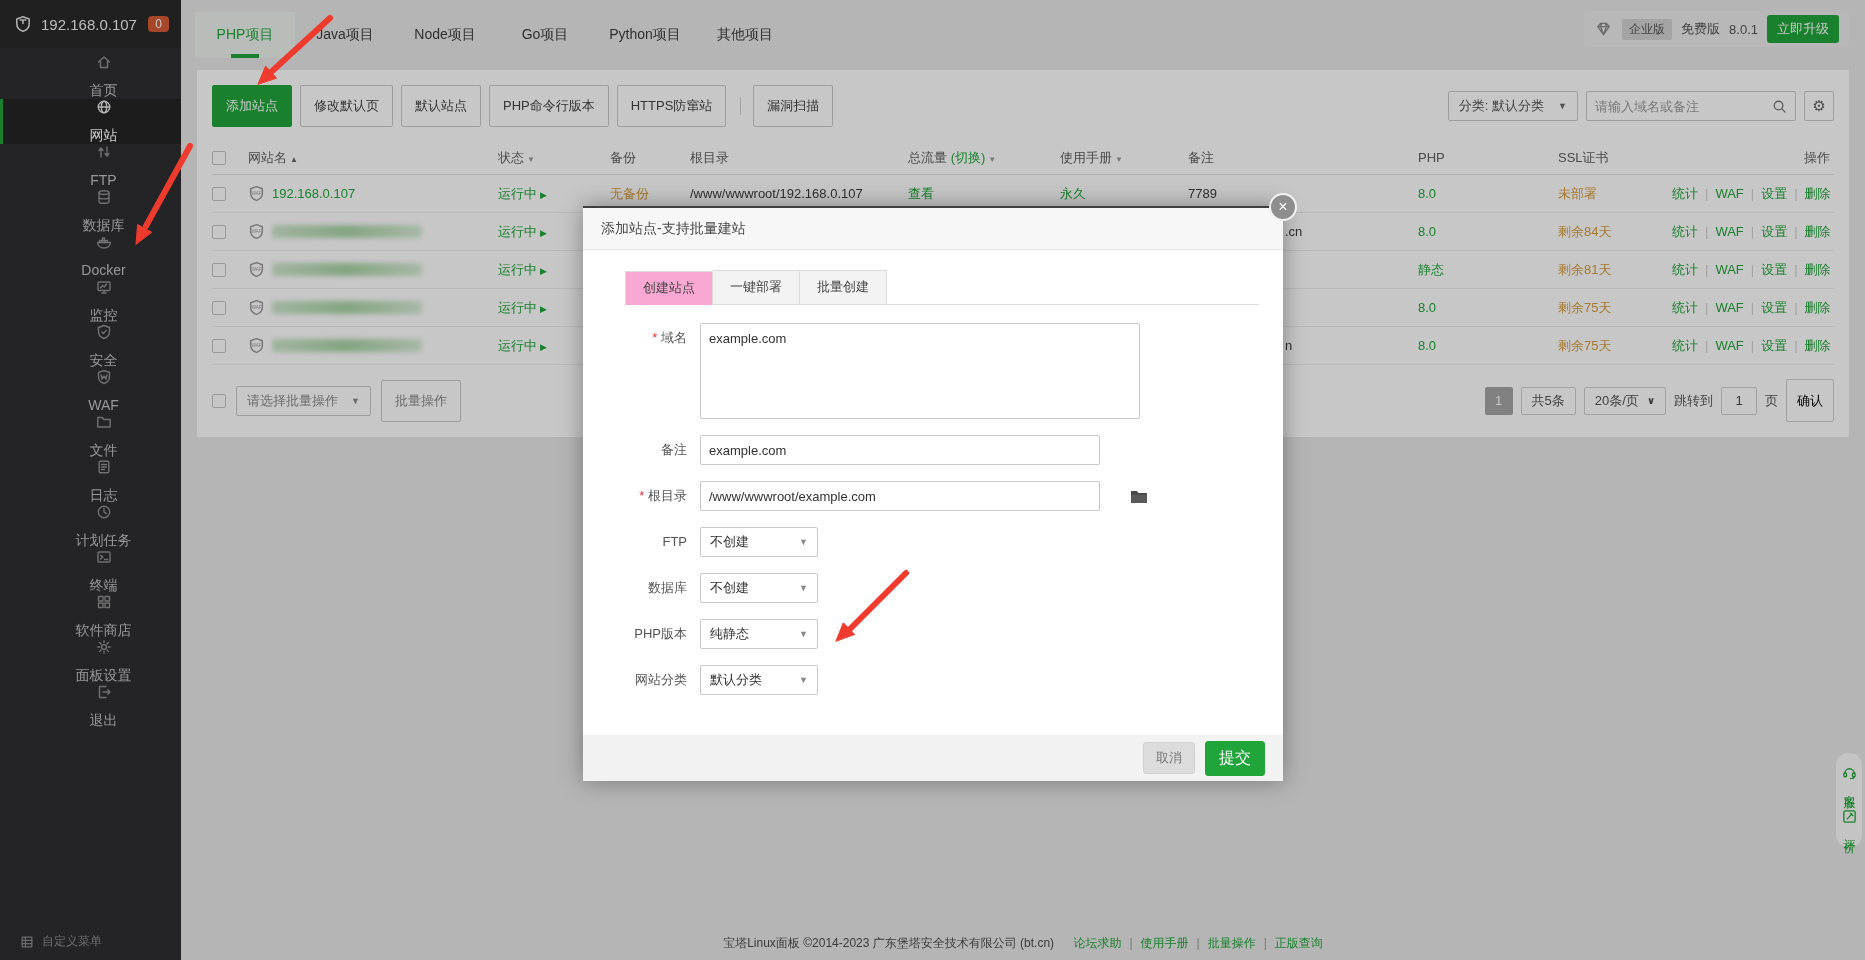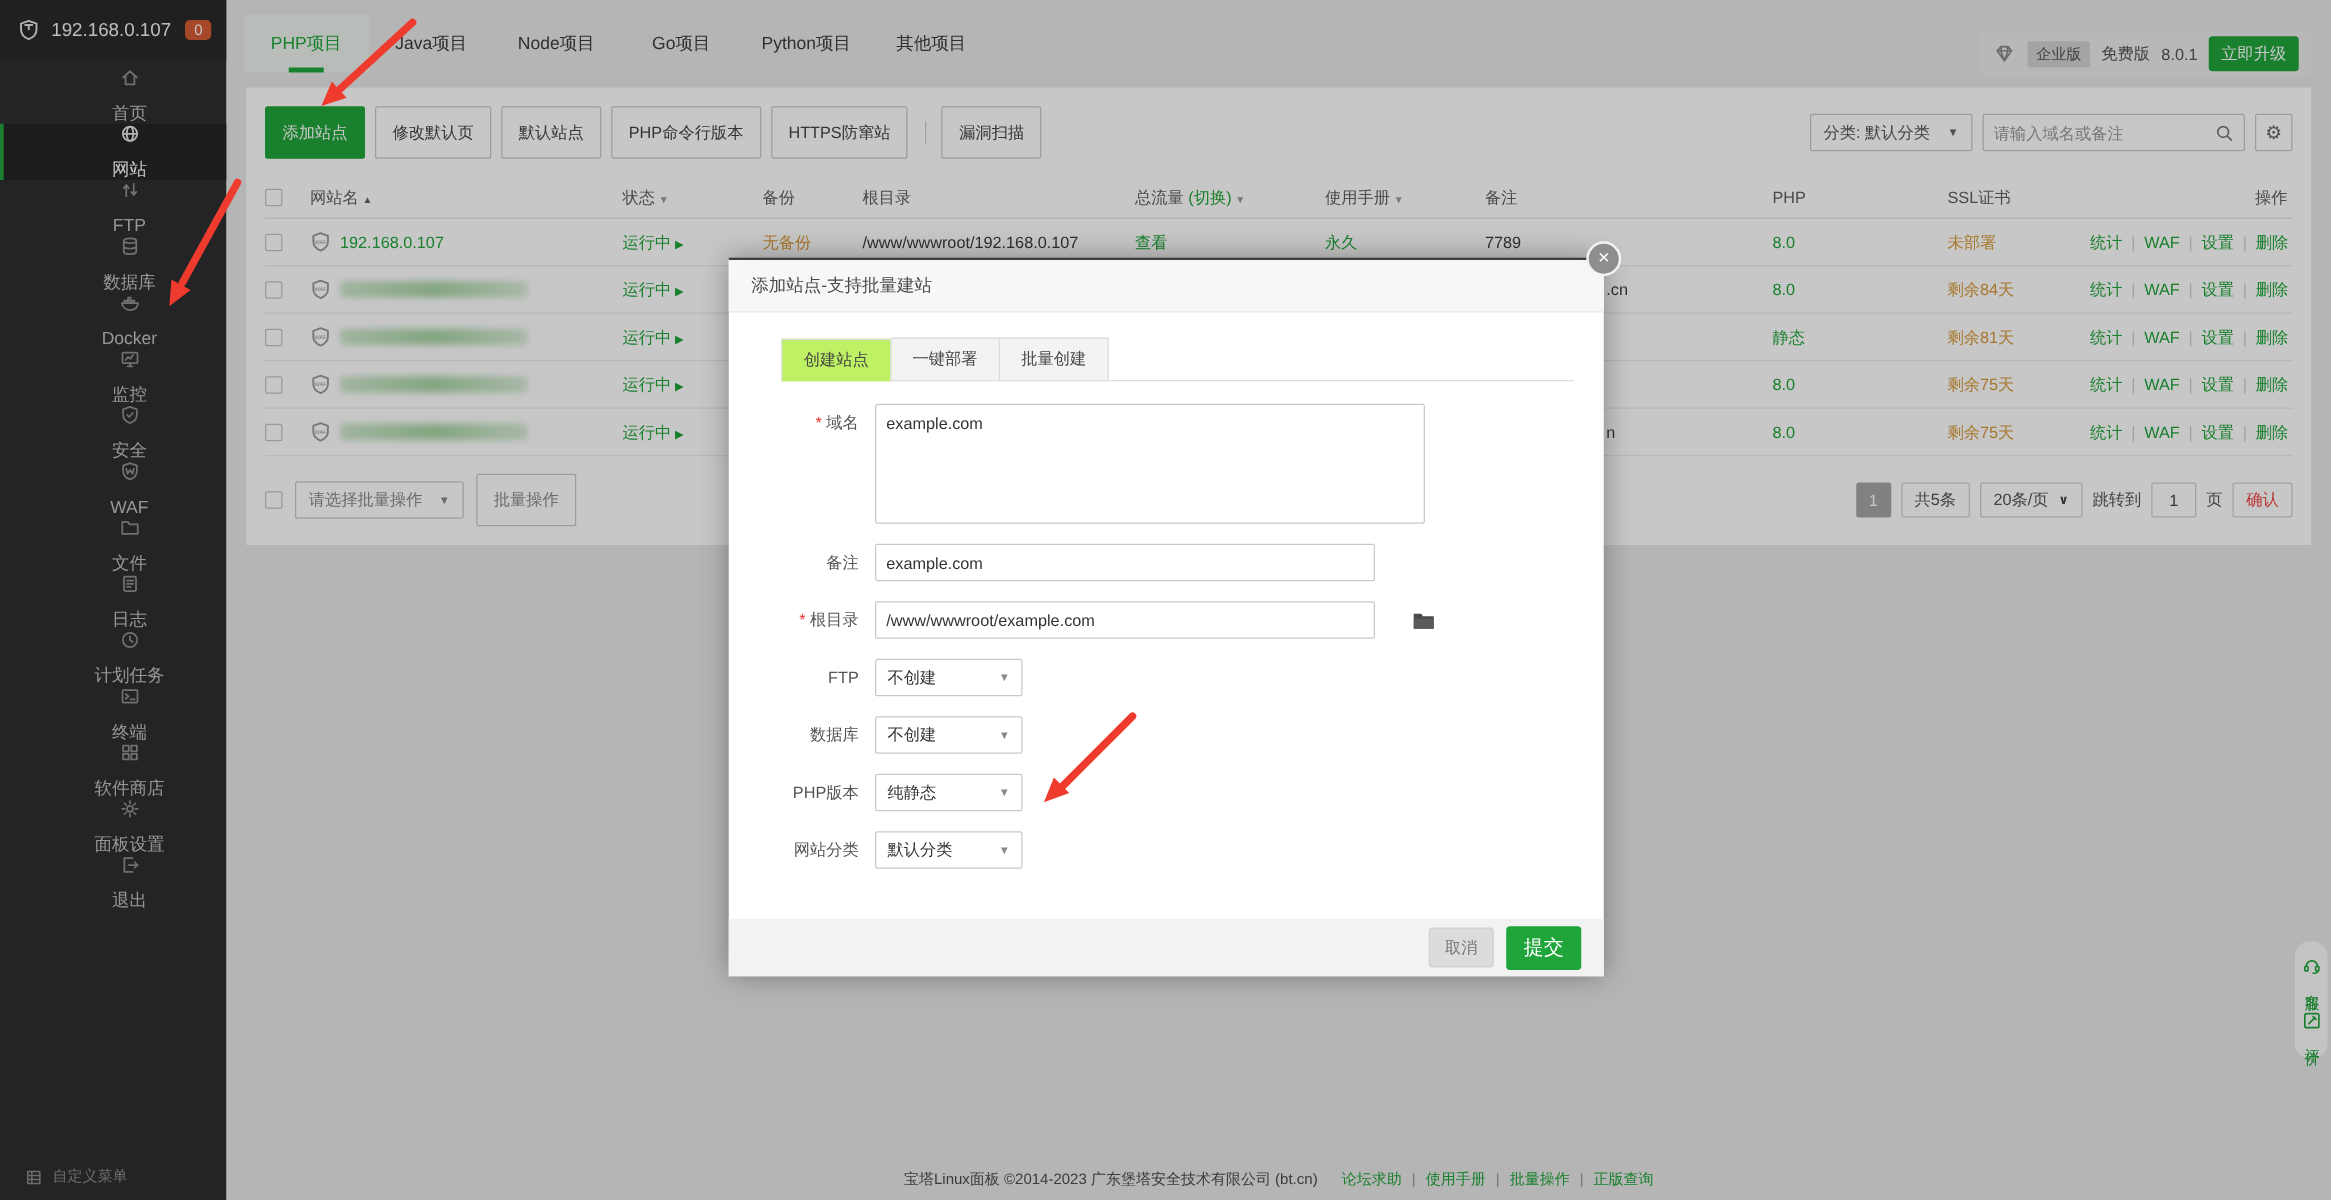--- a/index.html
+++ b/index.html
@@ -18,21 +18,21 @@
   .s-item.active svg { stroke:#e8e8e8; }
   .custom-menu { position:absolute; bottom:10px; left:20px; display:flex; gap:8px; align-items:center; color:#8a8a8a; font-size:12px; }
   .custom-menu svg { stroke:#8a8a8a; }
 
   
   .main { position:absolute; left:181px; top:0; right:0; bottom:0; }
   .tabbar { height:58px; display:flex; align-items:flex-end; padding-left:14px; position:relative; }
   .tab { width:100px; height:46px; display:flex; align-items:center; justify-content:center; font-size:14px; color:#3c3c3c; cursor:pointer; position:relative; }
   .tab.active { background:#eef3ee; color:#20a53a; }
   .tab.active::after { content:""; position:absolute; bottom:0; left:36px; width:28px; height:4px; background:#20a53a; }
-  .license { position:absolute; right:16px; top:25px; height:36px; background:#ececec; border-radius:4px; display:flex; align-items:center; padding:0 10px; gap:9px; }
+  .license { position:absolute; right:16px; top:11px; height:36px; background:#ececec; border-radius:4px; display:flex; align-items:center; padding:0 10px; gap:9px; }
   .plan-badge { background:#d2d2d2; color:#555; font-size:12px; padding:2px 7px; border-radius:2px; }
   .lic-txt { color:#555; font-size:13px; }
   .upgrade-btn { background:#20a53a; color:#fff; font-size:13px; padding:5px 10px; border-radius:3px; border:none; cursor:pointer; }
 
   .card { margin:12px 16px 0; background:#fff; padding:15px; }
   .toolbar { display:flex; align-items:center; }
   .btn { height:42px; padding:0 13px; background:#fff; border:1px solid #c9c9c9; border-radius:2px; color:#444; font-size:13px; margin-right:8px; cursor:pointer; font-family:Liberation Sans, sans-serif; }
   .btn.primary { background:#20a53a; border-color:#20a53a; color:#fff; }
   .tb-div { width:1px; height:18px; background:#d0d0d0; margin:0 12px 0 6px; }
   .toolbar-right { margin-left:auto; display:flex; align-items:center; gap:8px; }
@@ -64,40 +64,40 @@
   
   .batchbar { margin-top:14px; display:flex; align-items:center; }
   .batch-left { display:flex; align-items:center; gap:10px; }
   .batch-select { height:30px; width:135px; border:1px solid #c9c9c9; border-radius:2px; display:flex; align-items:center; padding:0 10px; color:#8a8a8a; cursor:pointer; }
   .batch-select .car { margin-left:auto; font-size:9px; color:#888; }
   .pager { margin-left:auto; display:flex; align-items:center; gap:8px; color:#555; }
   .pg-cur { width:28px; height:28px; background:#a6a6a6; color:#fff; display:flex; align-items:center; justify-content:center; border-radius:2px; }
   .pg-box { height:28px; border:1px solid #cfcfcf; border-radius:2px; display:flex; align-items:center; padding:0 10px; gap:8px; }
   .pg-box .car { font-size:10px; color:#444; font-weight:bold; }
   .pg-input { width:36px; height:28px; border:1px solid #cfcfcf; border-radius:2px; text-align:center; font-size:13px; color:#444; outline:none; font-family:inherit; }
-  .pg-btn { height:28px; padding:0 10px; background:#fff; border:1px solid #cfcfcf; border-radius:2px; color:#ef4444; font-size:13px; cursor:pointer; font-family:inherit; }
+  .pg-btn { height:43px; padding:0 10px; background:#fff; border:1px solid #cfcfcf; border-radius:2px; color:#000000; font-size:13px; cursor:pointer; font-family:inherit; }
 
   .page-footer { position:absolute; left:0; right:0; bottom:8px; text-align:center; font-size:12px; color:#4c4c4c; }
   .page-footer .flink { color:#20a53a; cursor:pointer; }
   .page-footer .fsep { color:#999; margin:0 8px; }
 
   
   .edge-widget { position:absolute; right:3px; top:753px; width:26px; background:#fbfbfb; border-radius:12px; padding:12px 0; display:flex; flex-direction:column; align-items:center; gap:18px; z-index:2; }
   .edge-item { display:flex; flex-direction:column; align-items:center; gap:5px; color:#20a53a; font-size:12px; cursor:pointer; }
   .edge-item .vtxt { writing-mode:vertical-rl; letter-spacing:3px; }
 
   
   .overlay { position:absolute; inset:0; background:rgba(0,0,0,0.22); z-index:40; }
   .modal { position:absolute; left:583px; top:206px; width:700px; height:575px; background:#fff; z-index:50; border-top:2px solid #3f3f3f; box-shadow:0 0 22px rgba(0,0,0,0.35); }
   .m-head { height:42px; background:#f7f7f7; border-bottom:1px solid #e8e8e8; display:flex; align-items:center; padding-left:18px; color:#4a4a4a; font-size:14px; }
   .m-close { position:absolute; top:-15px; right:-14px; width:28px; height:28px; border-radius:50%; background:#8e8e8e; border:2px solid #f2f2f2; color:#fff; font-size:16px; display:flex; align-items:center; justify-content:center; cursor:pointer; }
   .m-tabs { display:flex; margin:20px 24px 0 42px; border-bottom:1px solid #dcdcdc; }
   .m-tab { padding:7px 17px; border:1px solid #dcdcdc; border-bottom:none; background:#f3f3f3; color:#444; font-size:13px; cursor:pointer; margin-bottom:0; }
   .m-tab + .m-tab { border-left:none; }
-  .m-tab.active { background:#bef264; position:relative; top:1px; padding-bottom:8px; }
+  .m-tab.active { background:#f9a8d4; position:relative; top:1px; padding-bottom:8px; }
   .m-form { padding-top:18px; }
   .f-row { display:flex; margin-bottom:16px; }
   .f-label { width:117px; text-align:right; padding-right:13px; color:#555; font-size:13px; line-height:30px; }
   .f-label.req::before { content:"* "; color:#e33; }
   .f-input { width:400px; height:30px; border:1px solid #c9c9c9; border-radius:2px; padding:0 8px; font-size:13px; color:#333; outline:none; font-family:inherit; }
   .f-textarea { width:440px; height:96px; border:1px solid #c9c9c9; border-radius:2px; padding:7px 8px; font-size:13px; color:#333; outline:none; resize:none; font-family:inherit; }
   .f-select { width:118px; height:30px; border:1px solid #c9c9c9; border-radius:2px; display:flex; align-items:center; padding:0 9px; color:#333; cursor:pointer; }
   .f-select .car { margin-left:auto; font-size:9px; color:#888; }
   .dir-pick { margin-left:30px; align-self:center; cursor:pointer; display:flex; }
   .m-foot { position:absolute; bottom:0; left:0; right:0; height:46px; background:#f2f2f2; display:flex; align-items:center; justify-content:flex-end; padding-right:18px; gap:10px; }

